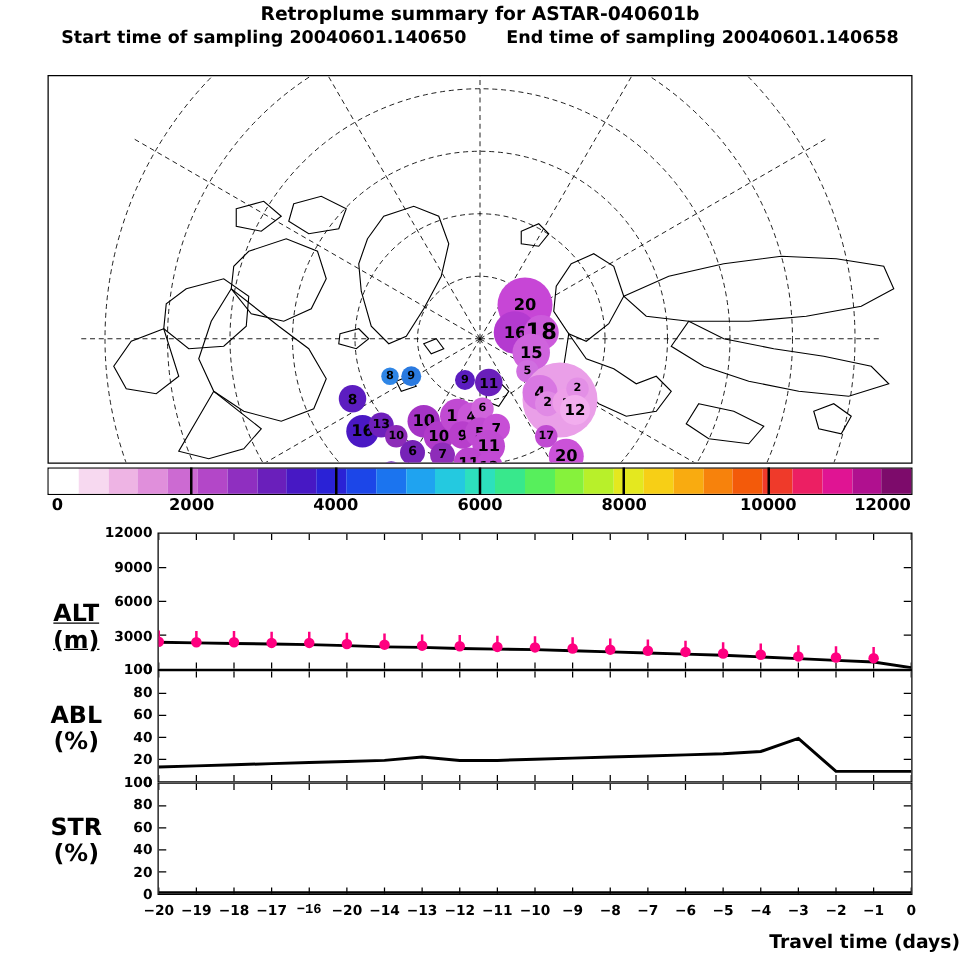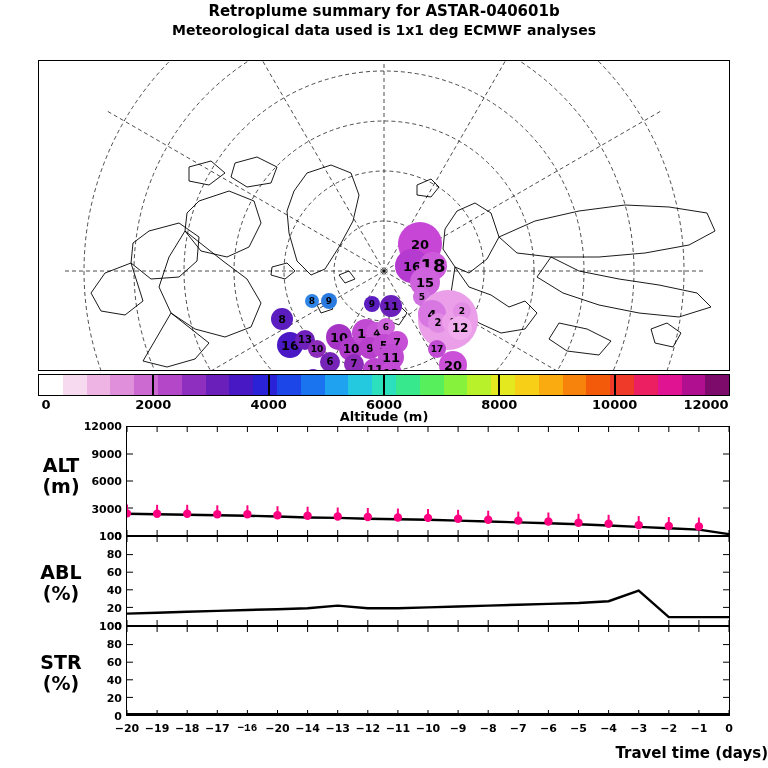--- a/index.html
+++ b/index.html
@@ -120,21 +120,21 @@
   .panel svg { position:absolute; left:0; top:0; }
   .ylabel {
     position: absolute;
     left: 6px;
     width: 110px;
     text-align: center;
     font-size: 19px;
     font-weight: bold;
     line-height: 21px;
   }
-  #ylabel-alt { top: 455px; }
+  #ylabel-alt { top: 481px; text-decoration: underline; }
   #ylabel-abl { top: 562px; }
   #ylabel-str { top: 652px; }
   .ytick {
     position: absolute;
     right: 0;
     transform: translateY(-50%);
     font-size: 11px;
     font-weight: bold;
     white-space: nowrap;
   }
@@ -167,21 +167,25 @@
     font-weight: bold;
   }
 </style>
 </head>
 <body>
 
 <div class="page">
 
   <div class="titles">
     <div class="title-main">Retroplume summary for ASTAR-040601b</div>
-    <div class="title-sub">Meteorological data used is 1x1 deg ECMWF analyses</div>
+    <div class="title-sub">
+      <span>Start time of sampling 20040601.140650</span>
+      <span class="gap"></span>
+      <span>End time of sampling 20040601.140658</span>
+    </div>
   </div>
 
   <div class="map-frame" id="map-frame">
     <svg class="map-svg" id="map-svg" width="690" height="309" viewBox="0 0 690 309">
       <g stroke="#000" fill="none" stroke-width="0.7">
 
         <circle cx="345" cy="210" r="50" stroke-dasharray="4,3"></circle>
         <circle cx="345" cy="210" r="100" stroke-dasharray="4,3"></circle>
         <circle cx="345" cy="210" r="150" stroke-dasharray="4,3"></circle>
         <circle cx="345" cy="210" r="200" stroke-dasharray="4,3"></circle>
@@ -375,21 +379,20 @@
     </div>
   <div class="cbar-labels" id="cbar-labels">
       <span style="left: 46px;">0</span>
       <span style="left: 153.333px;">2000</span>
       <span style="left: 268.667px;">4000</span>
       <span style="left: 384px;">6000</span>
       <span style="left: 499.333px;">8000</span>
       <span style="left: 614.667px;">10000</span>
       <span style="left: 706px;">12000</span>
     </div>
-  <div class="cbar-title">Altitude (m)</div>
 
   <div class="ylabel" id="ylabel-alt">
     <div>ALT</div>
     <div>(m)</div>
   </div>
   <div class="panel" id="panel-alt">
     <svg id="svg-alt" width="602" height="108" viewBox="0 0 602 108">
         <line x1="0" x2="6" y1="81" y2="81" stroke="#000" stroke-width="1"></line>
         <line x1="596" x2="602" y1="81" y2="81" stroke="#000" stroke-width="1"></line>
         <line x1="0" x2="6" y1="54" y2="54" stroke="#000" stroke-width="1"></line>

